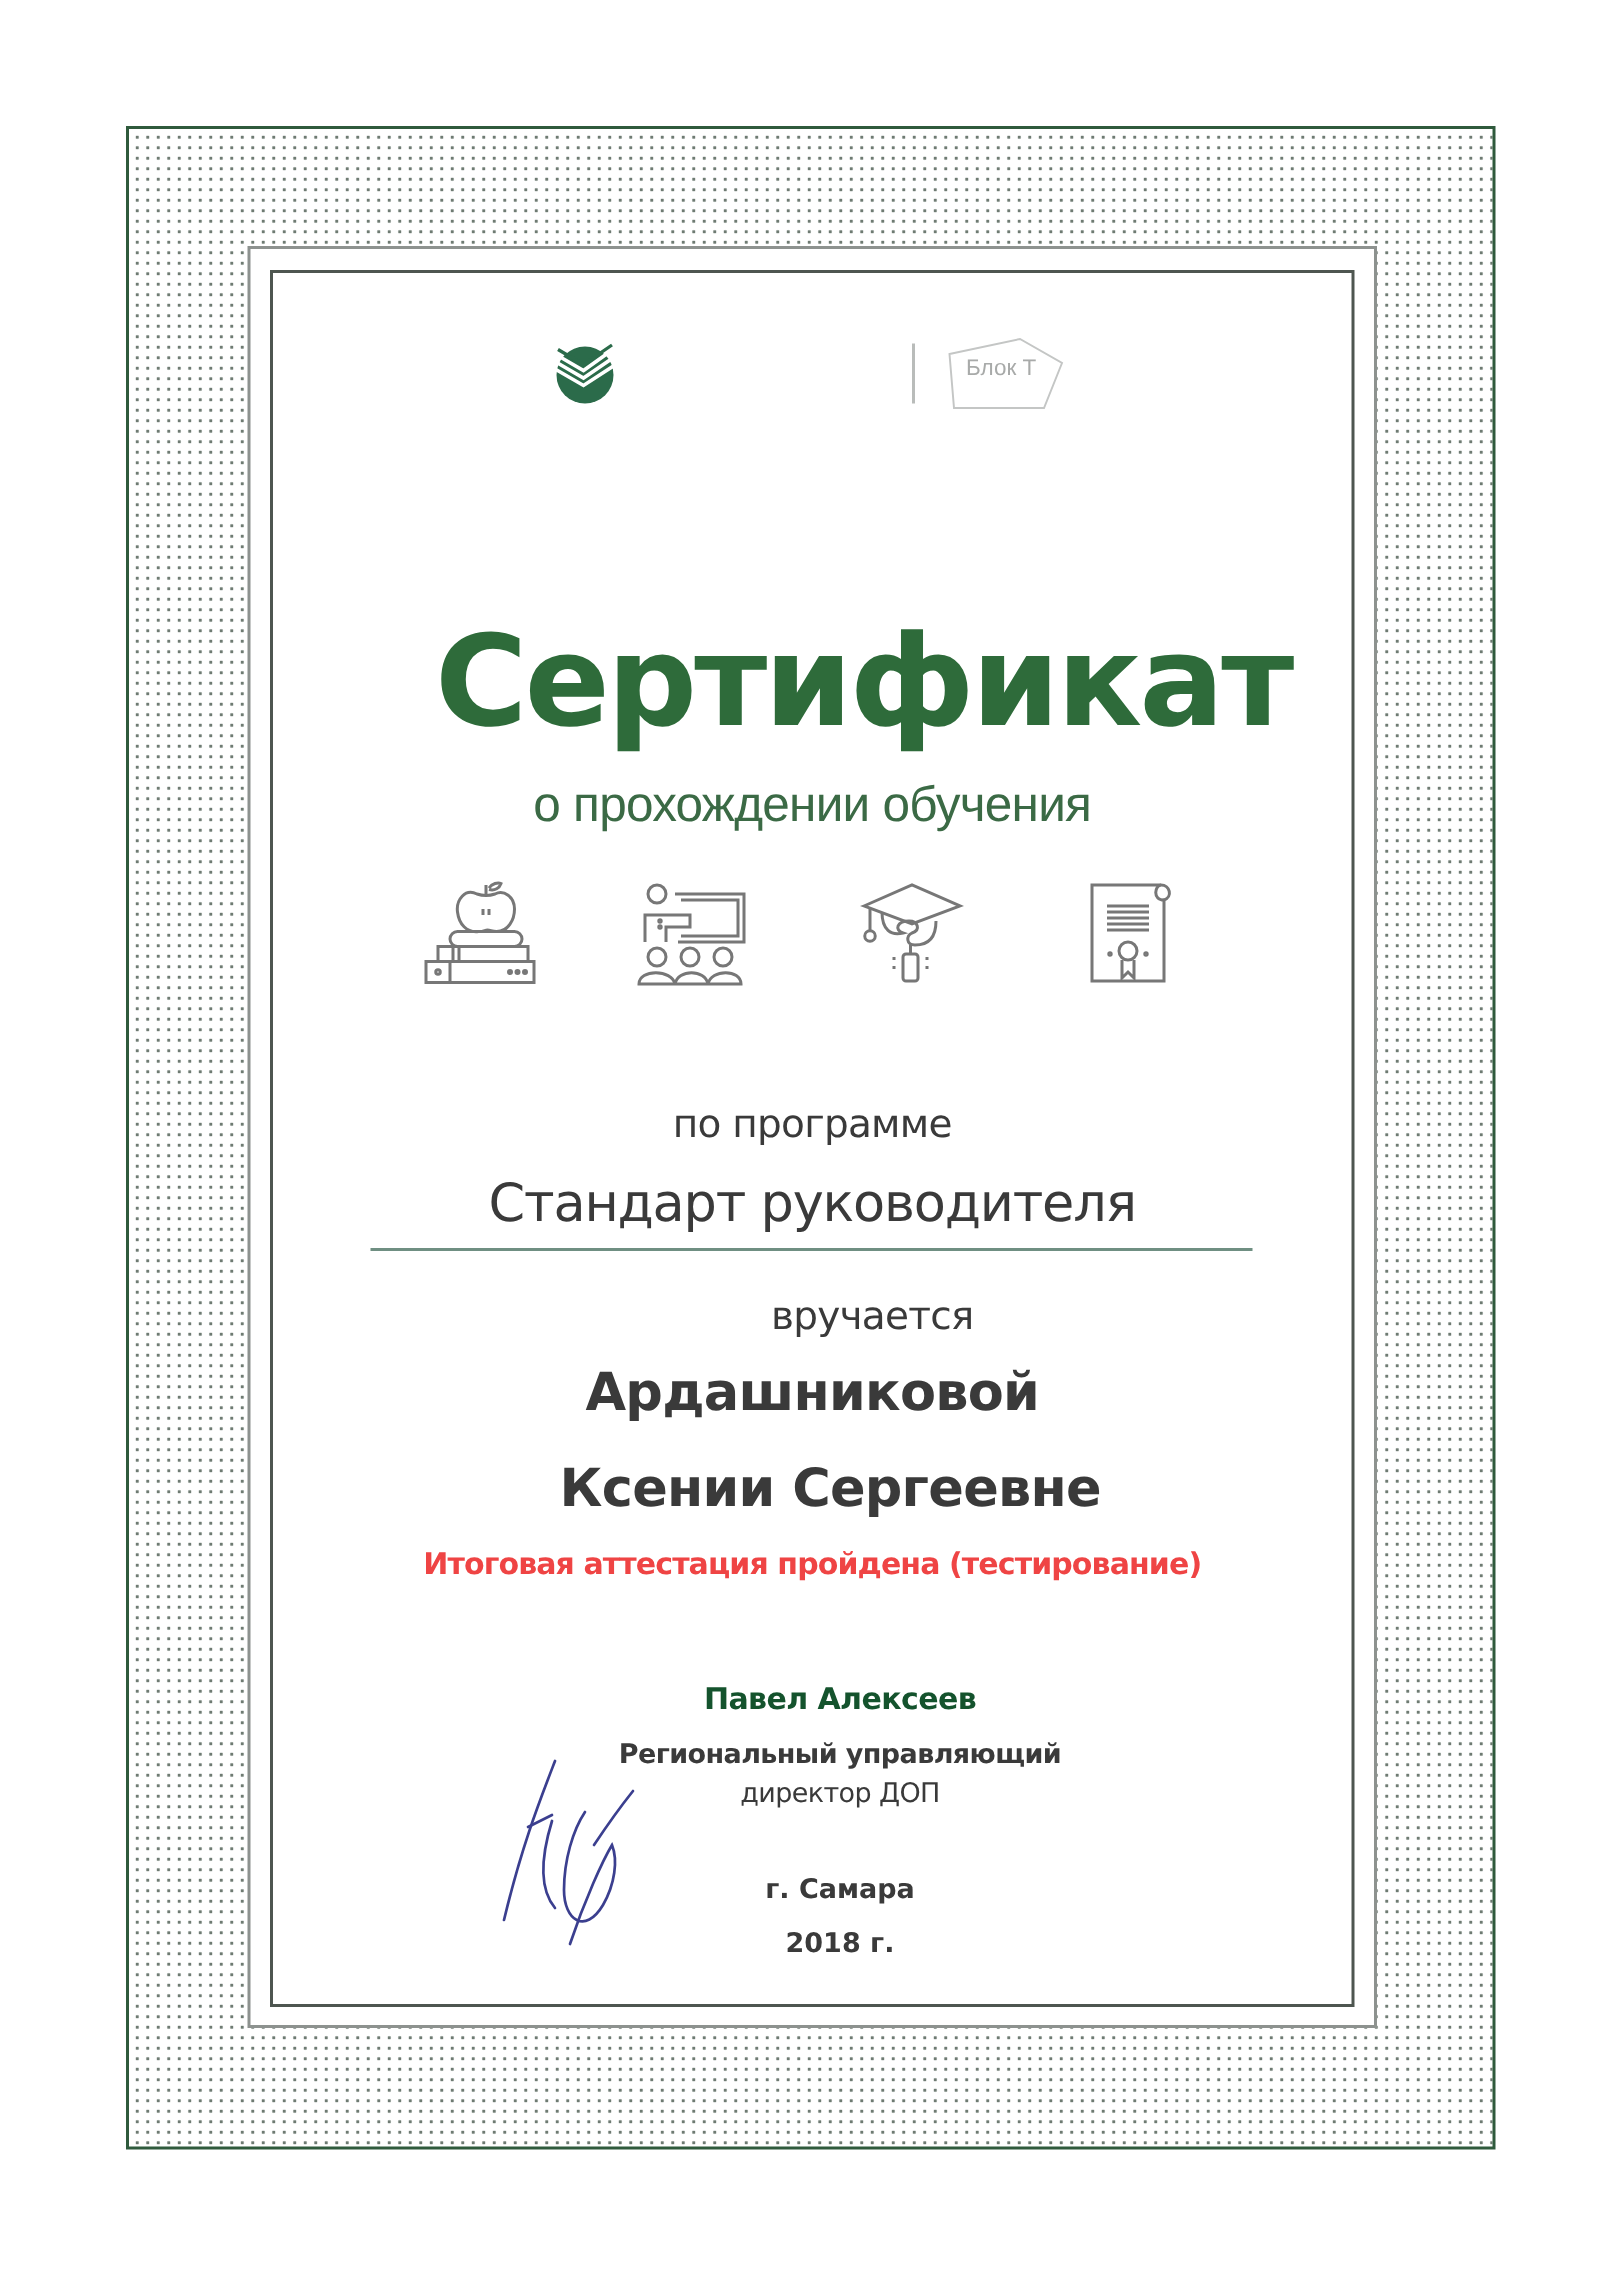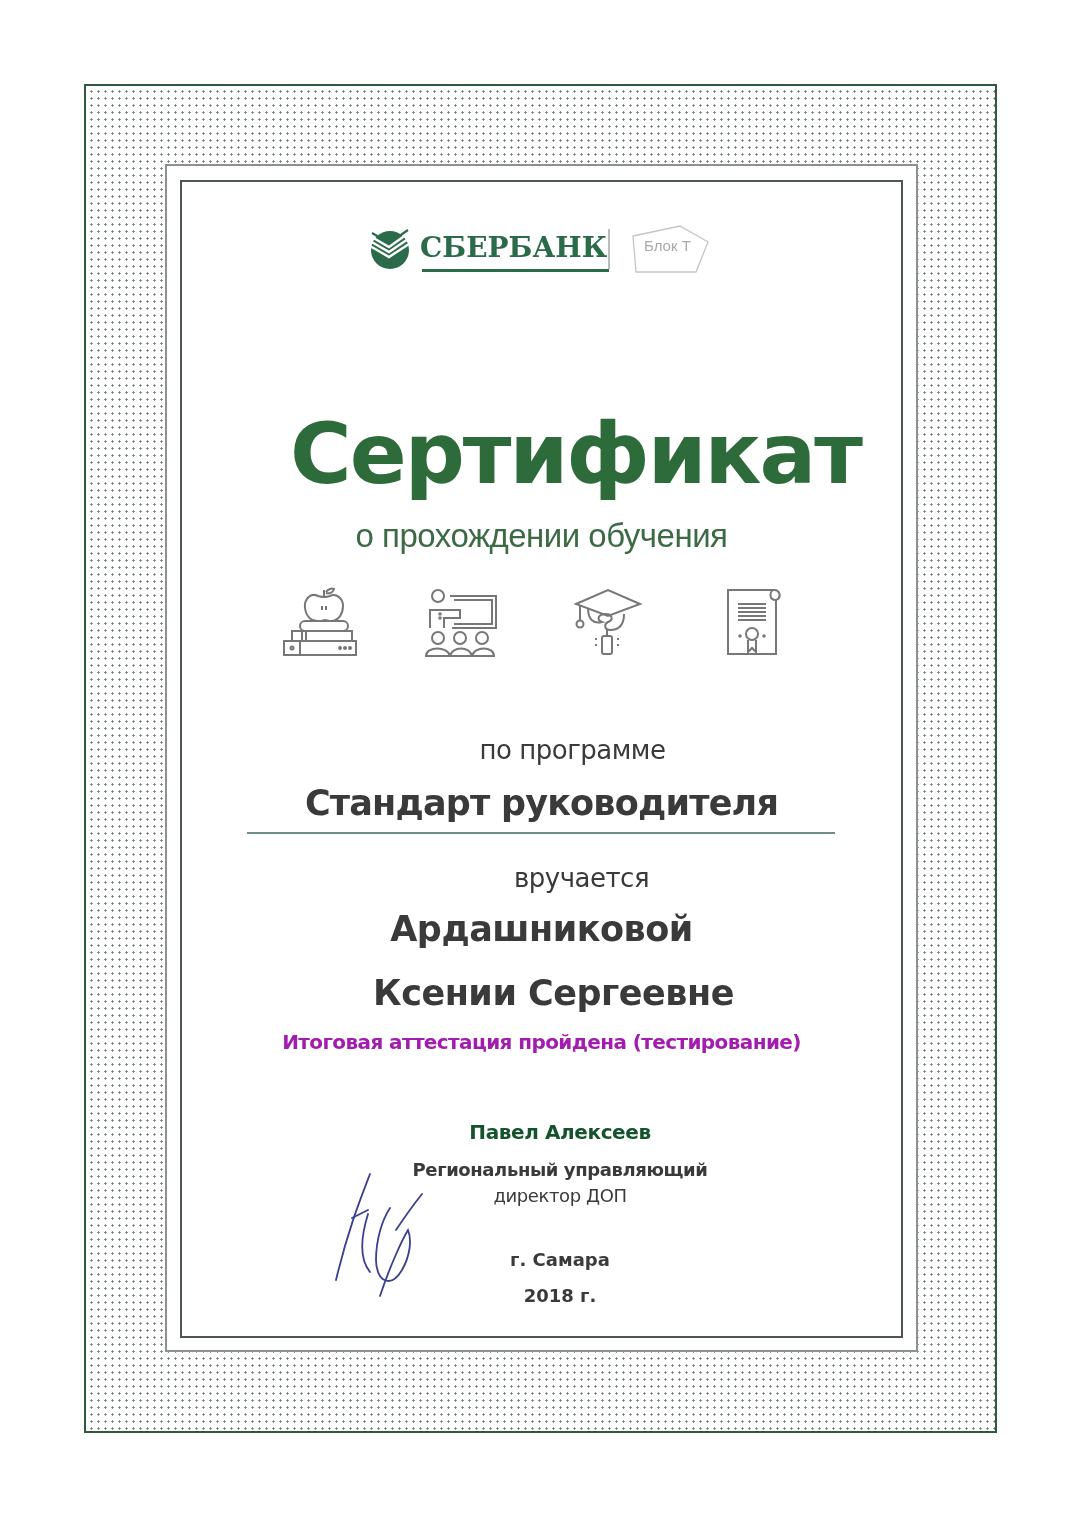--- a/index.html
+++ b/index.html
@@ -46,27 +46,27 @@
     top: 404px; font-family: "DejaVu Sans", sans-serif; font-weight: bold; font-size: 84px;
     color: #2e6b3a; letter-spacing: -2px; line-height: 100px; padding-left: 34px;
   }
   .subtitle {
     top: 512px; font-family: Liberation Sans, sans-serif; font-size: 33px; color: #3b6a45;
     line-height: 48px; letter-spacing: -0.5px;
   }
   .icons-row { position: absolute; top: 586px; left: 270px; width: 540px; height: 80px; }
   .icon { position: absolute; top: 0; width: 90px; height: 76px; }
 
-  .program-label { top: 730px; font-size: 26px; color: #3a3a3a; line-height: 40px; letter-spacing: -0.5px; padding-left: 31px; }
-  .program-name { top: 779px; font-size: 35px; font-weight: bold; color: #3a3a3a; line-height: 48px; letter-spacing: -0.8px; }
+  .program-label { top: 730px; font-size: 26px; color: #3a3a3a; line-height: 40px; letter-spacing: -0.5px; }
+  .program-name { top: 779px; font-size: 35px; font-weight: normal; color: #3a3a3a; line-height: 48px; letter-spacing: -0.8px; }
   .program-rule { position: absolute; left: 247px; top: 832px; width: 588px; height: 2px; background: #6f8f82; }
   .awarded-label { top: 858px; font-size: 26px; color: #3a3a3a; line-height: 40px; letter-spacing: -0.5px; padding-left: 40px; }
   .recipient-1 { top: 904px; font-size: 35px; font-weight: bold; color: #3a3a3a; line-height: 50px; letter-spacing: -0.5px; }
   .recipient-2 { top: 968px; font-size: 35px; font-weight: bold; color: #3a3a3a; line-height: 50px; letter-spacing: -0.5px; padding-left: 12px; }
-  .attestation { top: 1027px; font-size: 20px; font-weight: bold; color: #a21caf; line-height: 30px; letter-spacing: -0.6px; }
+  .attestation { top: 1027px; font-size: 20px; font-weight: bold; color: #ef4444; line-height: 30px; letter-spacing: -0.6px; }
 
   .signer-name { top: 1117px; font-size: 20px; font-weight: bold; color: #14532d; line-height: 30px; letter-spacing: -0.4px; left: 360px; width: 400px; }
   .signer-role-1 { top: 1157px; font-size: 18px; font-weight: bold; color: #3a3a3a; line-height: 26px; letter-spacing: -0.4px; left: 360px; width: 400px; }
   .signer-role-2 { top: 1183px; font-size: 18px; font-weight: normal; color: #3a3a3a; line-height: 26px; letter-spacing: -0.4px; left: 360px; width: 400px; }
   .city { top: 1246px; font-size: 18px; font-weight: bold; color: #3a3a3a; line-height: 28px; left: 360px; width: 400px; }
   .year { top: 1282px; font-size: 18px; font-weight: bold; color: #3a3a3a; line-height: 28px; left: 360px; width: 400px; }
   .signature { position: absolute; left: 330px; top: 1170px; width: 100px; height: 130px; }
 </style>
 </head>
 <body>
@@ -80,21 +80,20 @@
     <circle cx="22" cy="24" r="19" fill="#2b6b4a"></circle>
     <g fill="none" stroke="#ffffff" stroke-width="2.4">
       <path d="M2 10 L21 21 L42 6"></path>
       <path d="M2 15 L21 26 L43 11"></path>
       <path d="M2 20 L21 31 L44 16"></path>
     </g>
     <g fill="none" stroke="#2b6b4a" stroke-width="2.2">
       <path d="M4 7 L21 17 L40 4"></path>
     </g>
   </svg>
-  <span class="logo-word">СБЕРБАНК</span>
 </div>
 <div class="logo-divider"></div>
 <svg class="blok-badge" viewBox="0 0 84 50">
   <path d="M3 12 L50 2 L78 18 L66 48 L6 48 Z" fill="none" stroke="#c4c6c5" stroke-width="1.3"></path>
 </svg>
 <span class="blok-label abs">Блок Т</span>
 
 <div class="center-text title">Сертификат</div>
 <div class="center-text subtitle">о прохождении обучения</div>
 

